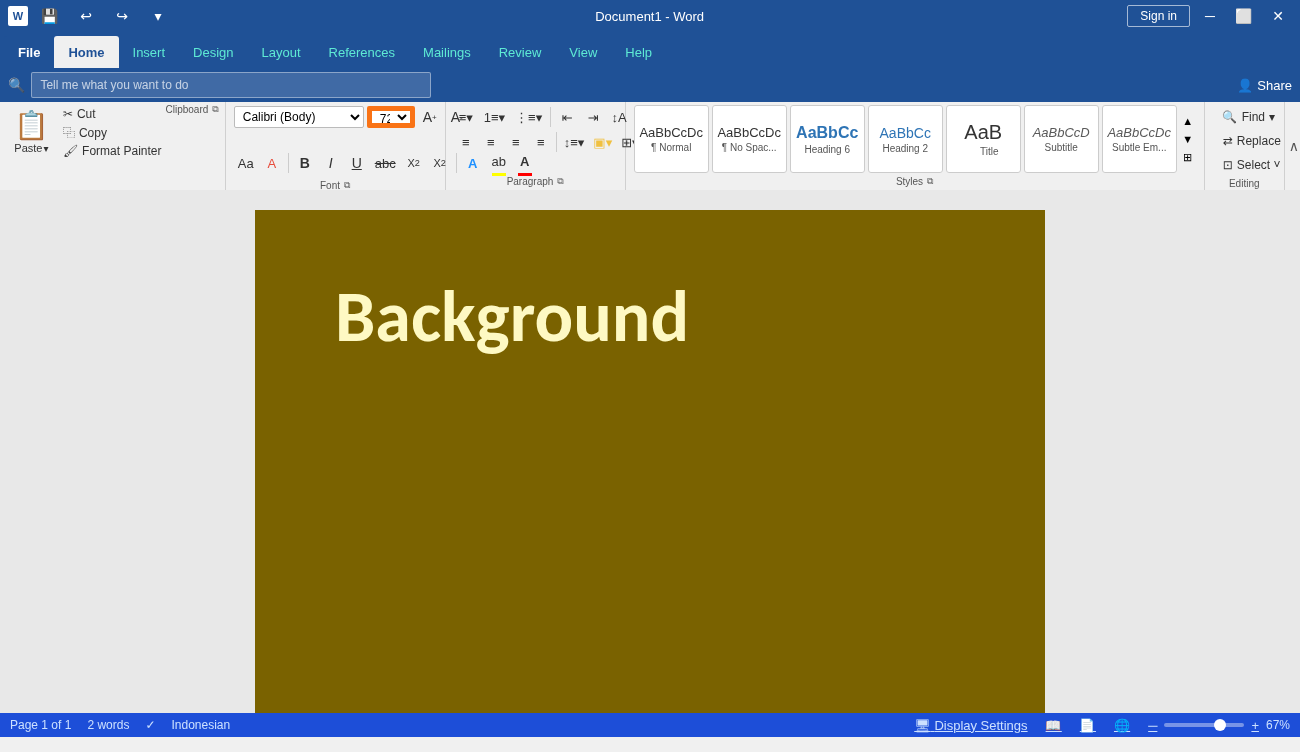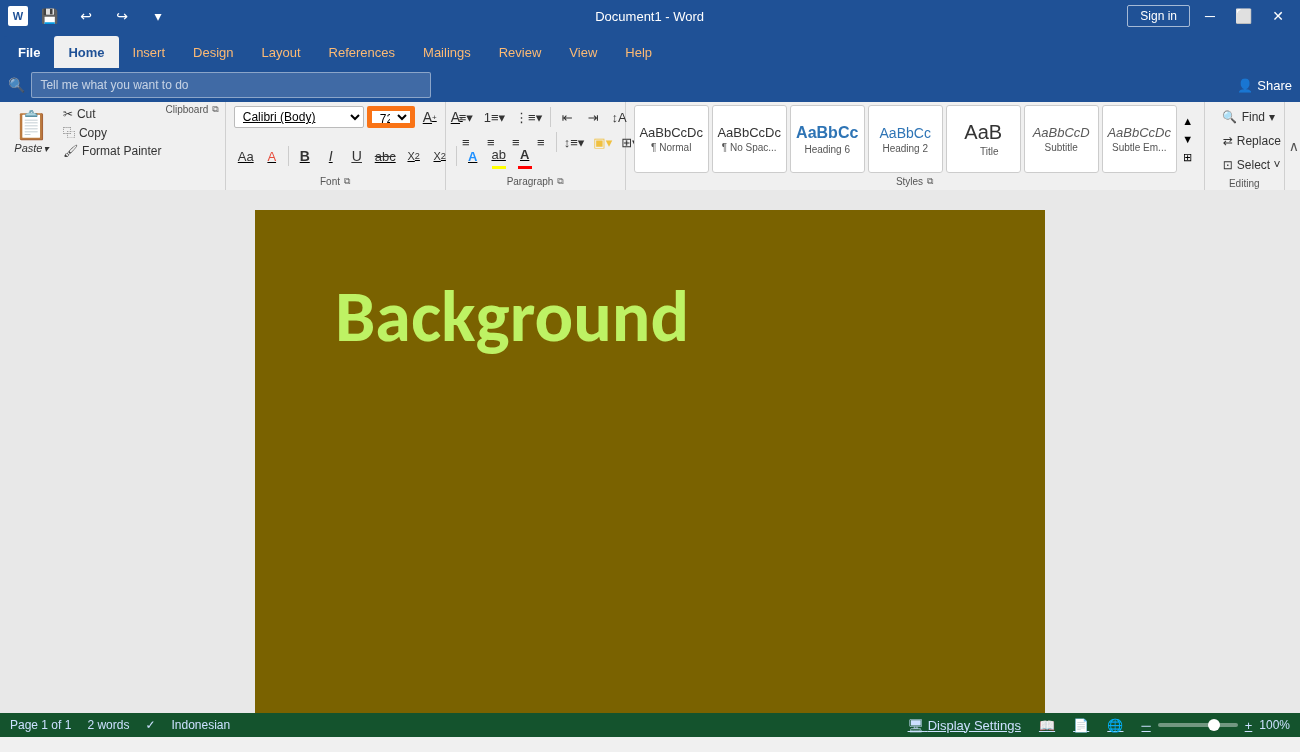--- a/index.html
+++ b/index.html
@@ -35,21 +35,21 @@
     
     .ribbon-tabs {
       background: #1f5196;
       display: flex;
       align-items: flex-end;
       padding-left: 4px;
       height: 36px;
     }
     .ribbon-tab {
       padding: 6px 14px;
-      color: #fdba74;
+      color: #5eead4;
       cursor: pointer;
       font-size: 13px;
       border-radius: 3px 3px 0 0;
       height: 32px;
       display: flex; align-items: center;
     }
     .ribbon-tab.active {
       background: #f0f0f0;
       color: #1f5196;
       font-weight: 700;
@@ -175,30 +175,30 @@
       background: #7a6200;
       width: 790px;
       min-height: 560px;
       position: relative;
       display: flex;
       flex-direction: column;
       justify-content: flex-start;
       padding: 60px 80px;
     }
     .doc-text {
-      color: #bef264;
+      color: #fef9c3;
       font-size: 72px;
       font-weight: bold;
       font-family: 'Calibri', 'Segoe UI', Arial, sans-serif;
       line-height: 1.3;
     }
 
     
     .status-bar {
-      background: #14532d;
+      background: #1d4ed8;
       height: 24px;
       display: flex;
       align-items: center;
       padding: 0 10px;
       color: #cce0ff;
       font-size: 12px;
       gap: 16px;
     }
     .status-right {
       margin-left: auto;
@@ -283,21 +283,21 @@
   </div>
 </div>
 
 <div class="full-ribbon">
   <div class="ribbon-section">
 
     <div class="ribbon-group" style="flex-direction:row;">
       <div class="ribbon-group-content">
         <button class="paste-btn">
           <span class="paste-icon">📋</span>
-          <div style="display:flex; align-items:flex-end; gap:1px;font-style:italic;">
+          <div style="display:flex; align-items:flex-end; gap:1px;">
             <span class="paste-label">Paste</span>
             <span class="paste-arrow">▾</span>
           </div>
         </button>
         <div class="small-btns">
           <button class="small-btn">
             <span>✂</span>
             <span>Cut</span>
           </button>
           <button class="small-btn">
@@ -310,21 +310,21 @@
           </button>
         </div>
       </div>
       <div class="ribbon-group-label">
         <span>Clipboard</span>
         <span class="group-expand">⧉</span>
       </div>
     </div>
 
     <div class="ribbon-group" style="min-width:220px; flex-direction:column;">
-      <div style="flex:1; display:flex; flex-direction:column; gap:12px; padding:4px 2px 2px 2px;text-decoration:underline;">
+      <div style="flex:1; display:flex; flex-direction:column; gap:19px; padding:4px 2px 2px 2px;">
         <div class="font-row">
           <select class="font-select">
             <option>Calibri (Body)</option>
           </select>
           <select class="size-select">
             <option>72</option>
           </select>
           <button class="icon-btn" style="font-size:14px;">A<sup style="font-size:8px;">+</sup></button>
           <button class="icon-btn" style="font-size:14px;">A<sup style="font-size:8px;">-</sup></button>
         </div>
@@ -486,16 +486,16 @@
     </button>
     <button class="status-btn">📖</button>
     <button class="status-btn">📄</button>
     <button class="status-btn">🌐</button>
     <div class="zoom-controls">
       <button class="status-btn">─</button>
       <div class="zoom-slider">
         <div class="zoom-thumb"></div>
       </div>
       <button class="status-btn">+</button>
-      <span>100%</span>
+      <span>67%</span>
     </div>
   </div>
 </div>
 
 </body></html>

